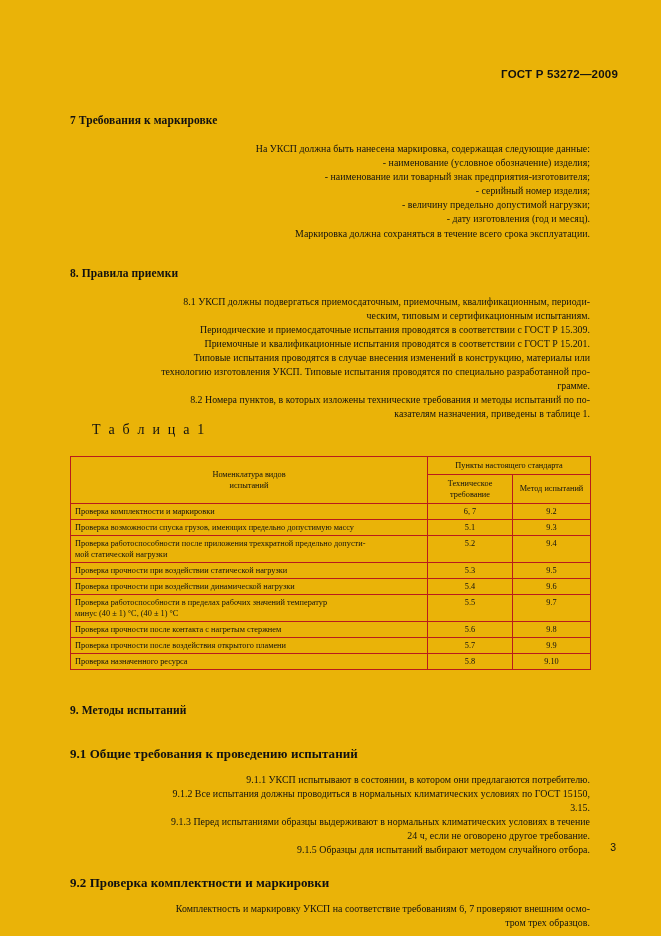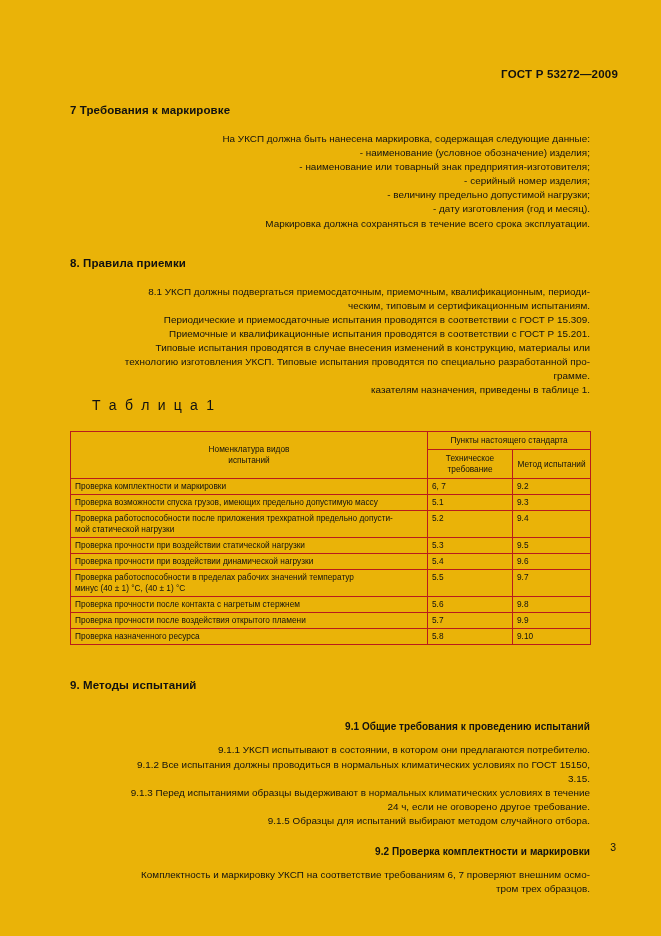--- a/index.html
+++ b/index.html
@@ -24,35 +24,35 @@
     top: 68px;
     right: 43px;
     font-size: 11.5px;
     font-weight: bold;
     letter-spacing: 0.2px;
     white-space: nowrap;
   }
   .content {
     position: absolute;
     left: 70px;
-    top: 104px;
+    top: 114px;
     width: 520px;
+    font-family: Liberation Serif, serif;
   }
   h2.section-title {
     font-size: 11.5px;
     font-weight: bold;
     margin: 0 0 16px 0;
     letter-spacing: 0.1px;
   }
   h3.subsection-title {
-    font-size: 10px;
+    font-size: 13px;
     font-weight: bold;
     margin: 0 0 11px 0;
     letter-spacing: 0.05px;
-    text-align: right;
   }
   .para {
     font-size: 9.9px;
     line-height: 14.1px;
     margin: 0;
     text-align: right;
     letter-spacing: 0.02px;
   }
   .para .ln { display: block; }
   .para .ln.ind { text-indent: 22px; }
@@ -93,21 +93,21 @@
   }
   table.gost th.hdr-sub {
     text-align: center;
     vertical-align: middle;
     padding: 3px 4px;
   }
   table.gost td.cell-name {
     text-align: left;
   }
   table.gost td.cell-num {
-    text-align: left;
+    text-align: center;
     vertical-align: top;
   }
   .col-a { width: 357px; }
   .col-b { width: 85px; }
   .col-c { width: 78px; }
 
   .page-number {
     position: absolute;
     right: 45px;
     top: 841px;
@@ -140,20 +140,21 @@
     <h2 class="section-title">8. Правила приемки</h2>
 
     <p class="para">
       <span class="ln ind">8.1 УКСП должны подвергаться приемосдаточным, приемочным, квалификационным, периоди-</span>
       <span class="ln">ческим, типовым и сертификационным испытаниям.</span>
       <span class="ln ind">Периодические и приемосдаточные испытания проводятся в соответствии с ГОСТ Р 15.309.</span>
       <span class="ln ind">Приемочные и квалификационные испытания проводятся в соответствии с ГОСТ Р 15.201.</span>
       <span class="ln ind">Типовые испытания проводятся в случае внесения изменений в конструкцию, материалы или</span>
       <span class="ln">технологию изготовления УКСП. Типовые испытания проводятся по специально разработанной про-</span>
       <span class="ln">грамме.</span>
+      <span class="ln ind">8.2 Номера пунктов, в которых изложены технические требования и методы испытаний по по-</span>
       <span class="ln">казателям назначения, приведены в таблице 1.</span>
     </p>
 
     <p class="tbl-caption">Т а б л и ц а 1</p>
 
     <div class="block-gap-18"></div>
 
     <table class="gost">
       <colgroup>
         <col class="col-a">

